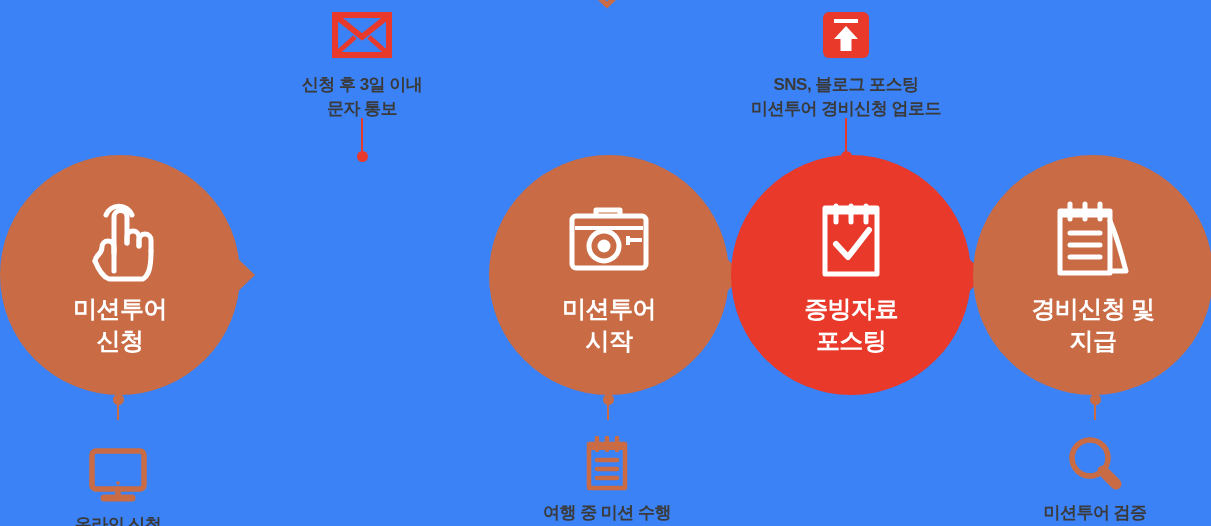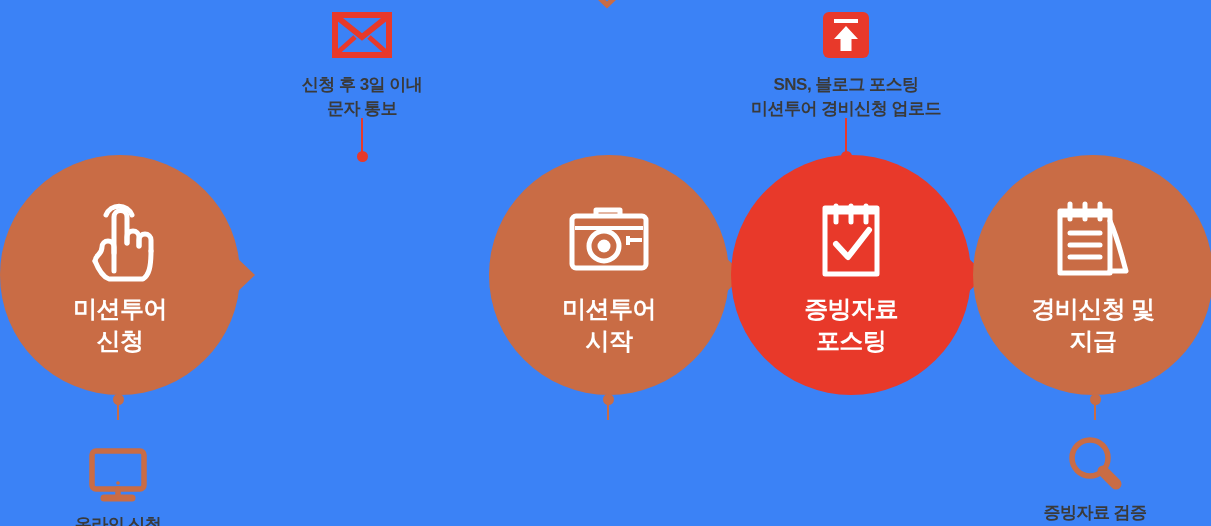--- a/index.html
+++ b/index.html
@@ -246,29 +246,46 @@
           <line x1="17" y1="50" x2="45" y2="50" stroke-width="7"></line>
         </g>
       </svg>
     </div>
     <div class="sat-label">온라인 신청</div>
   </div>
 
   <div class="conn down" style="left:607px; top:396px; height:24px; background:#c96c45;">
     <span class="dot" style="background:#c96c45;"></span>
   </div>
+  <div class="sat" style="left:492px; top:430px;">
+    <div class="sat-icon">
+      <svg width="48" height="58" viewBox="0 0 48 58">
+        <g fill="none" stroke="#c96c45" stroke-width="4.5" stroke-linejoin="round" stroke-linecap="round">
+          <rect x="6" y="10" width="36" height="44"></rect>
+          <line x1="8" y1="13" x2="40" y2="13" stroke-width="6"></line>
+          <line x1="14" y1="4" x2="14" y2="16"></line>
+          <line x1="24" y1="4" x2="24" y2="16"></line>
+          <line x1="34" y1="4" x2="34" y2="16"></line>
+          <line x1="14" y1="26" x2="34" y2="26"></line>
+          <line x1="14" y1="35" x2="34" y2="35"></line>
+          <line x1="14" y1="44" x2="34" y2="44"></line>
+        </g>
+      </svg>
+    </div>
+    <div class="sat-label">여행 중 미션 수행</div>
+  </div>
 
   <div class="conn down" style="left:1094px; top:396px; height:24px; background:#c96c45;">
     <span class="dot" style="background:#c96c45;"></span>
   </div>
   <div class="sat" style="left:980px; top:430px;">
     <div class="sat-icon">
       <svg width="58" height="58" viewBox="0 0 58 58">
         <g fill="none" stroke="#c96c45" stroke-width="5.5" stroke-linecap="round">
           <circle cx="24" cy="24" r="18"></circle>
           <line x1="37" y1="37" x2="50" y2="50" stroke-width="11"></line>
         </g>
       </svg>
     </div>
-    <div class="sat-label">증빙자료 검증</div>
+    <div class="sat-label">미션투어 검증</div>
   </div>
 
 </div>
 
 </body></html>

